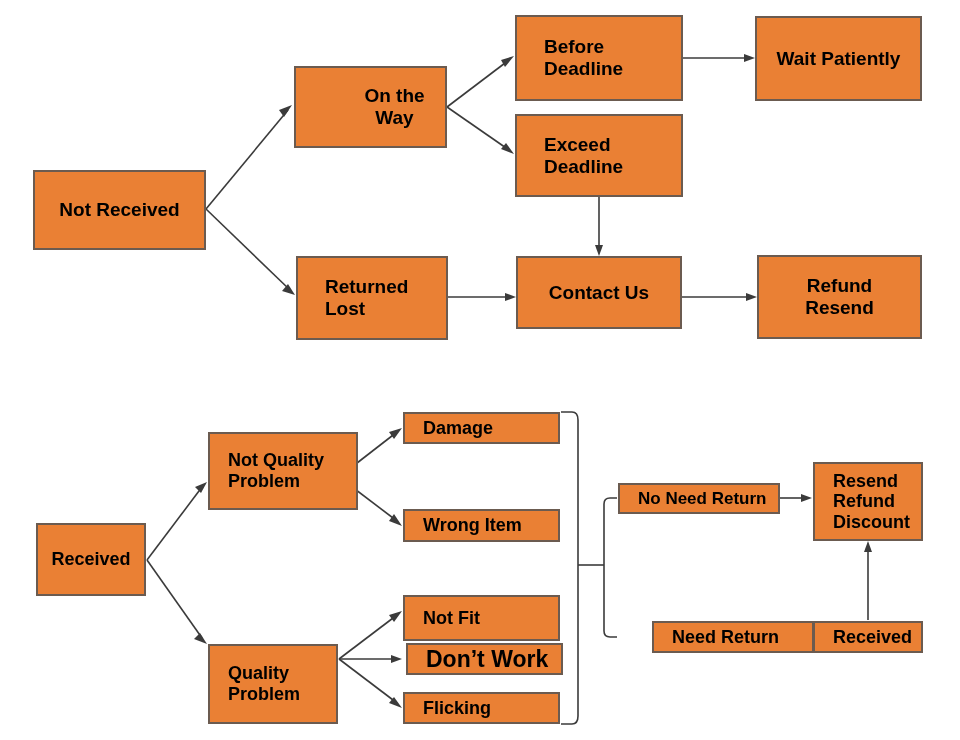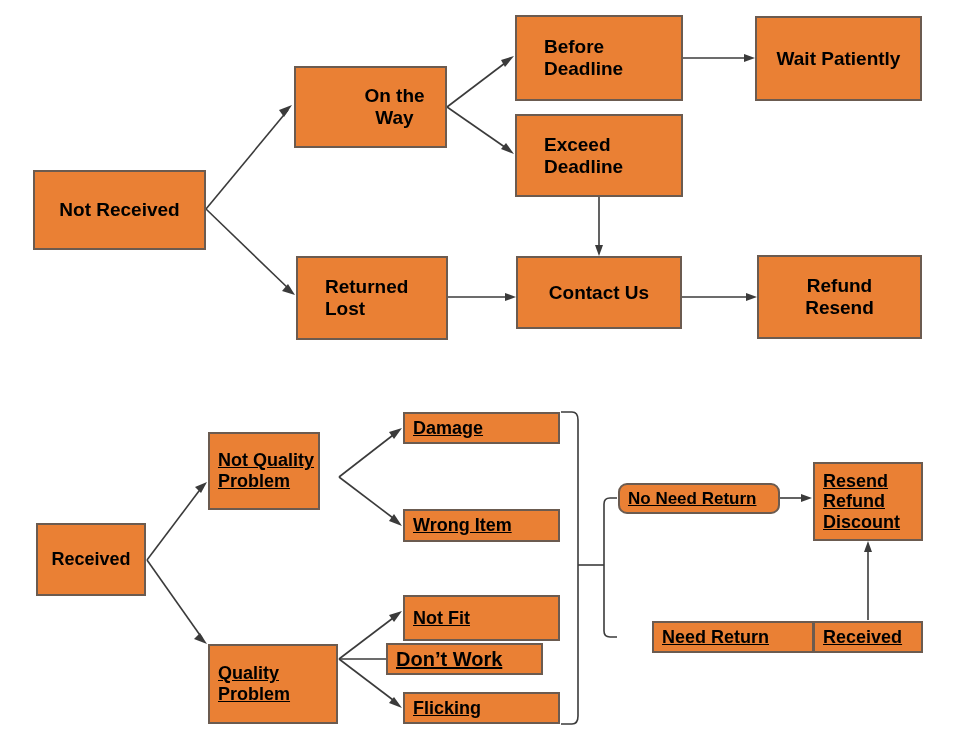--- a/index.html
+++ b/index.html
@@ -27,21 +27,21 @@
     display: flex;
     flex-direction: column;
     justify-content: center;
     line-height: 1.14;
     white-space: pre-line;
     z-index: 2;
   }
   .node.center   { align-items: center; text-align: center; }
   .node.left     { align-items: flex-start; text-align: left; }
   .node.lpad     { padding-left: 27px; }
-  .node.lpad2    { padding-left: 8px; text-decoration: underline; }
+  .node.lpad2    { padding-left: 18px; }
   svg.links {
     position: absolute;
     left: 0;
     top: 0;
     width: 960px;
     height: 740px;
     z-index: 1;
     pointer-events: none;
   }
   svg.links path, svg.links line, svg.links polyline {
@@ -199,21 +199,21 @@
 
   <div class="node center" style="left:757px; top:255px; width:165px; height:84px; font-size:19px;">
     <span>Refund
 Resend</span>
   </div>
 
   <div class="node center" style="left:36px; top:523px; width:110px; height:73px; font-size:18px;">
     <span>Received</span>
   </div>
 
-  <div class="node left lpad2" style="left:208px; top:432px; width:112px; height:78px; font-size:18px;">
+  <div class="node left lpad2" style="left:208px; top:432px; width:150px; height:78px; font-size:18px;">
     <span>Not Quality
 Problem</span>
   </div>
 
   <div class="node left lpad2" style="left:208px; top:620px; width:130px; height:80px; font-size:18px;margin-top:24px;">
     <span>Quality
 Problem</span>
   </div>
 
   <div class="node left lpad2" style="left:403px; top:412px; width:157px; height:32px; font-size:18px;">
@@ -221,29 +221,29 @@
   </div>
 
   <div class="node left lpad2" style="left:403px; top:509px; width:157px; height:33px; font-size:18px;">
     <span>Wrong Item</span>
   </div>
 
   <div class="node left lpad2" style="left:403px; top:595px; width:157px; height:46px; font-size:18px;">
     <span>Not Fit</span>
   </div>
 
-  <div class="node left lpad2" style="left:386px; top:643px; width:157px; height:32px; font-size:20px;">
+  <div class="node left lpad2" style="left:406px; top:643px; width:157px; height:32px; font-size:23px;">
     <span>Don’t Work</span>
   </div>
 
   <div class="node left lpad2" style="left:403px; top:692px; width:157px; height:32px; font-size:18px;">
     <span>Flicking</span>
   </div>
 
-  <div class="node left lpad2" style="left:618px; top:483px; width:162px; height:31px; font-size:17px;border-radius:9px;">
+  <div class="node left lpad2" style="left:618px; top:483px; width:162px; height:31px; font-size:17px;">
     <span>No Need Return</span>
   </div>
 
   <div class="node left lpad2" style="left:618px; top:621px; width:162px; height:32px; font-size:18px;margin-left:34px;">
     <span>Need Return</span>
   </div>
 
   <div class="node left lpad2" style="left:813px; top:621px; width:110px; height:32px; font-size:18px;">
     <span>Received</span>
   </div>

